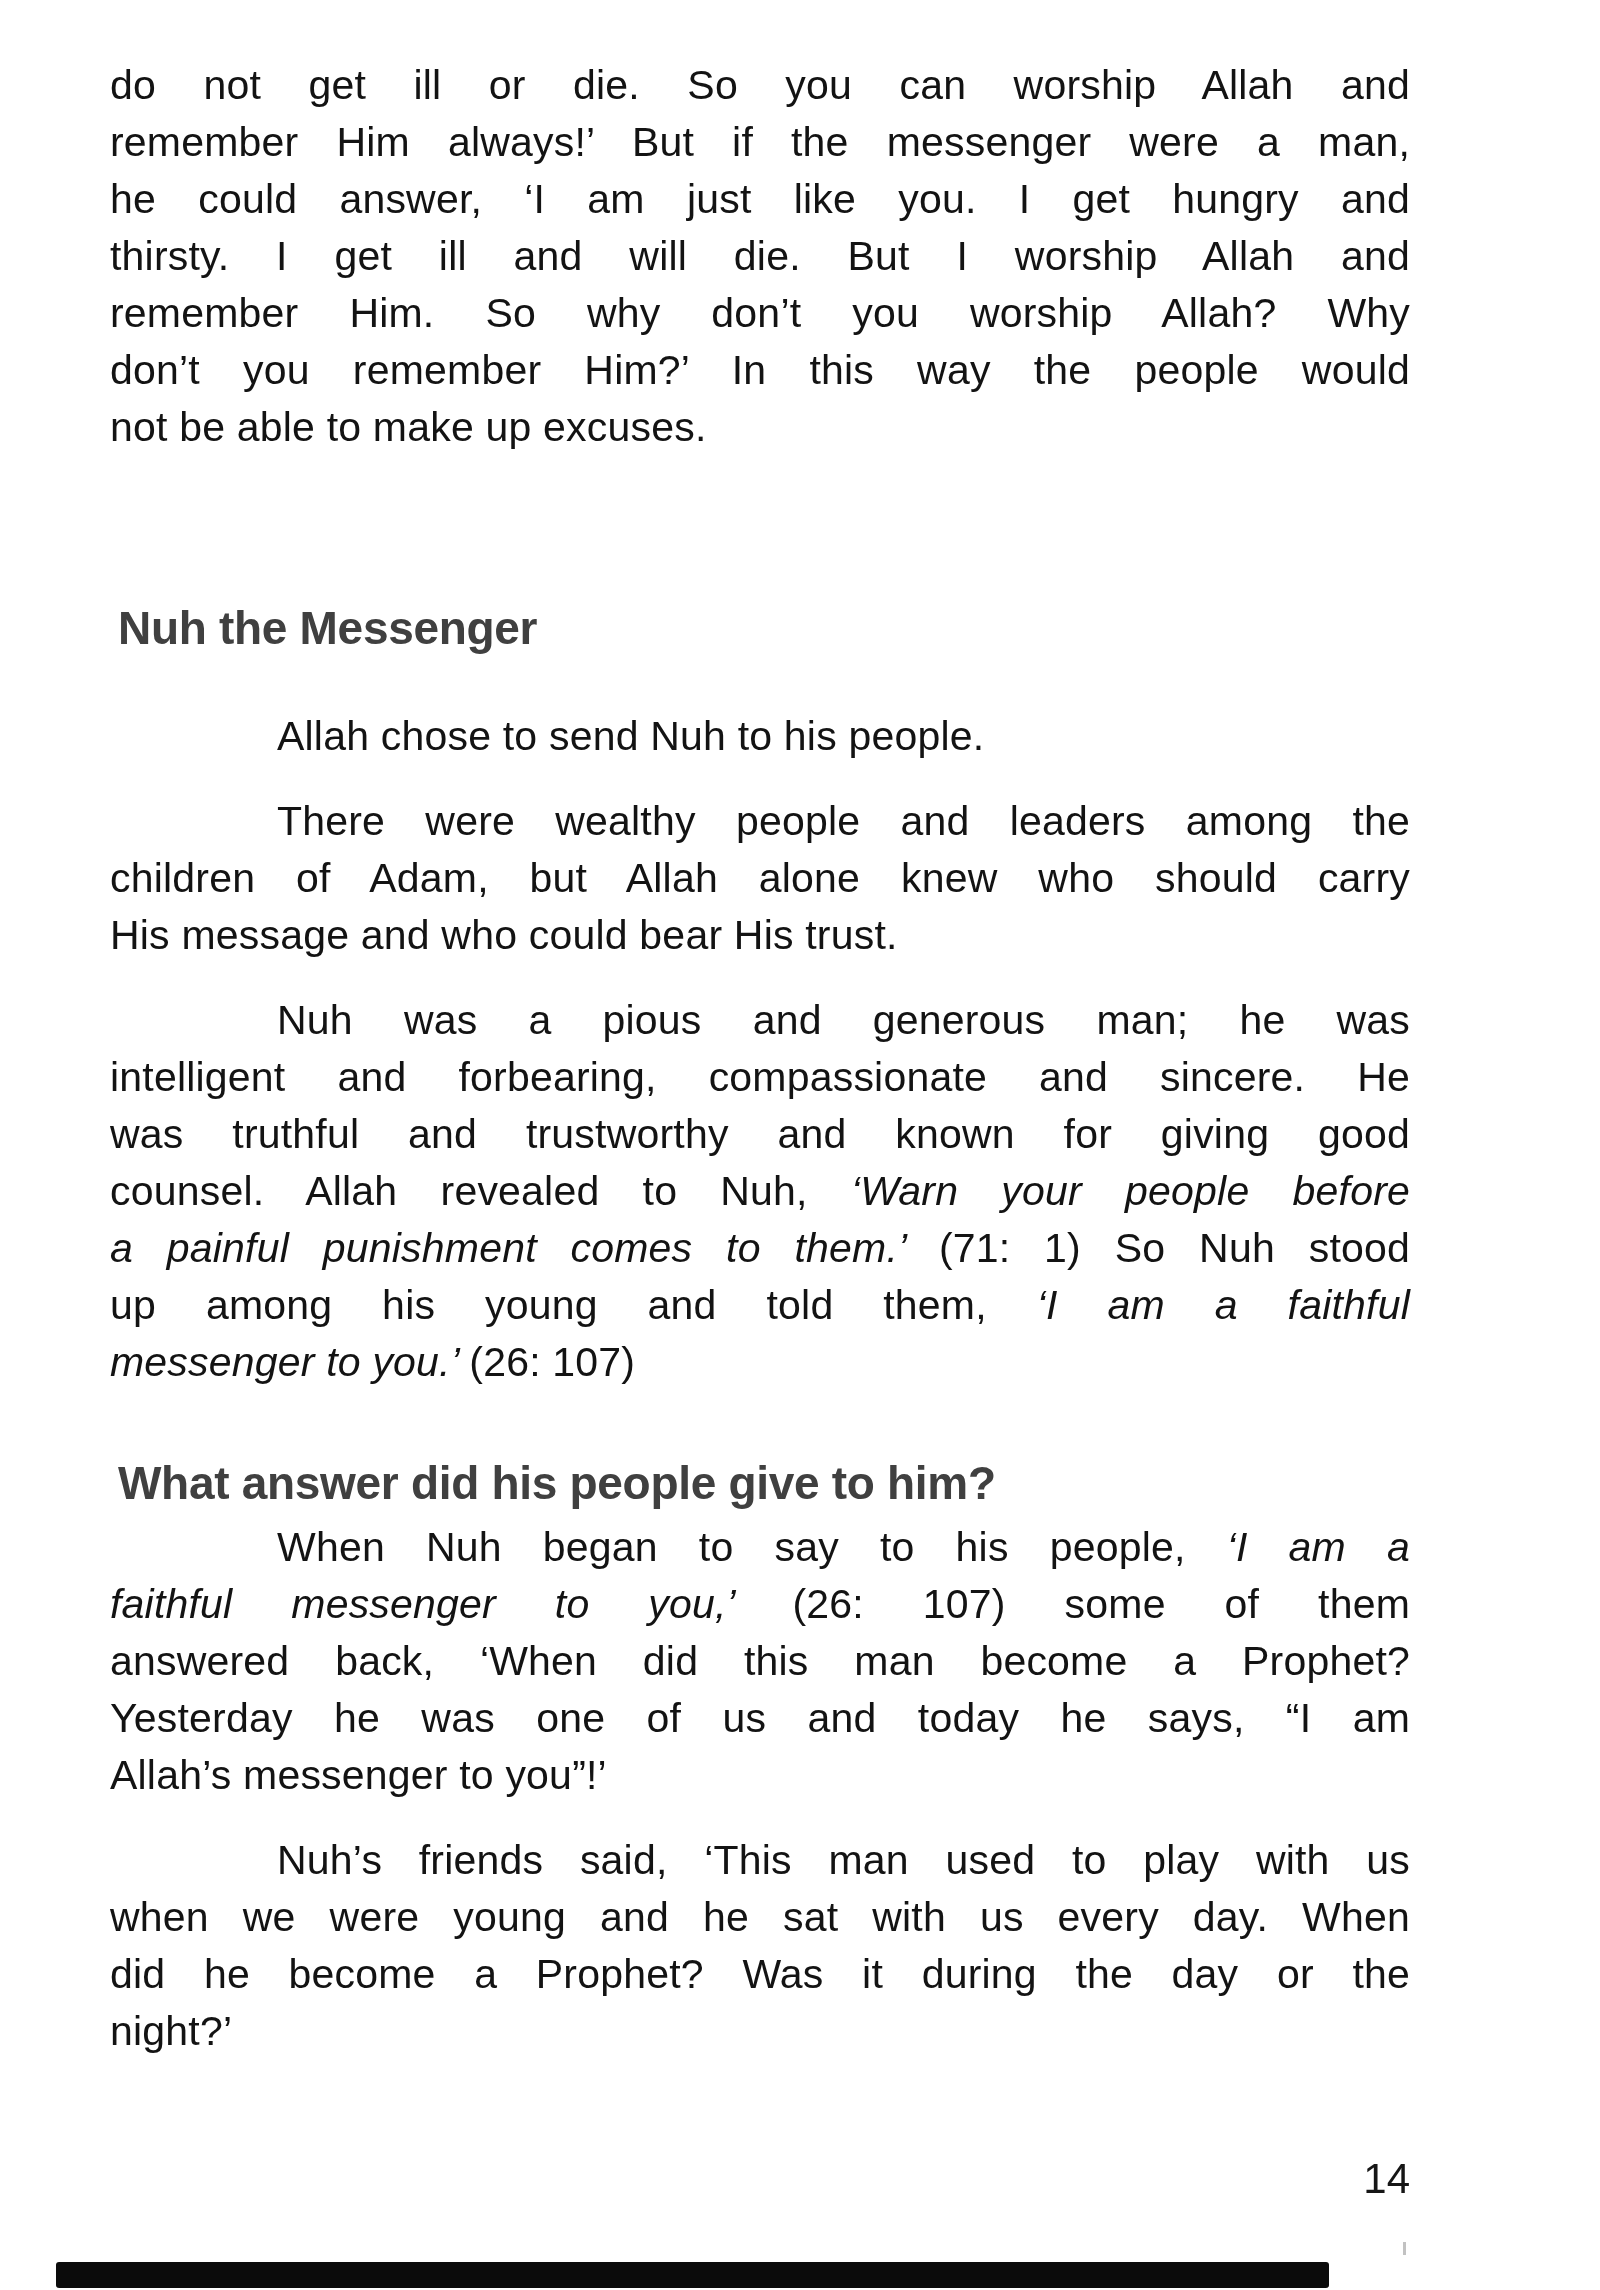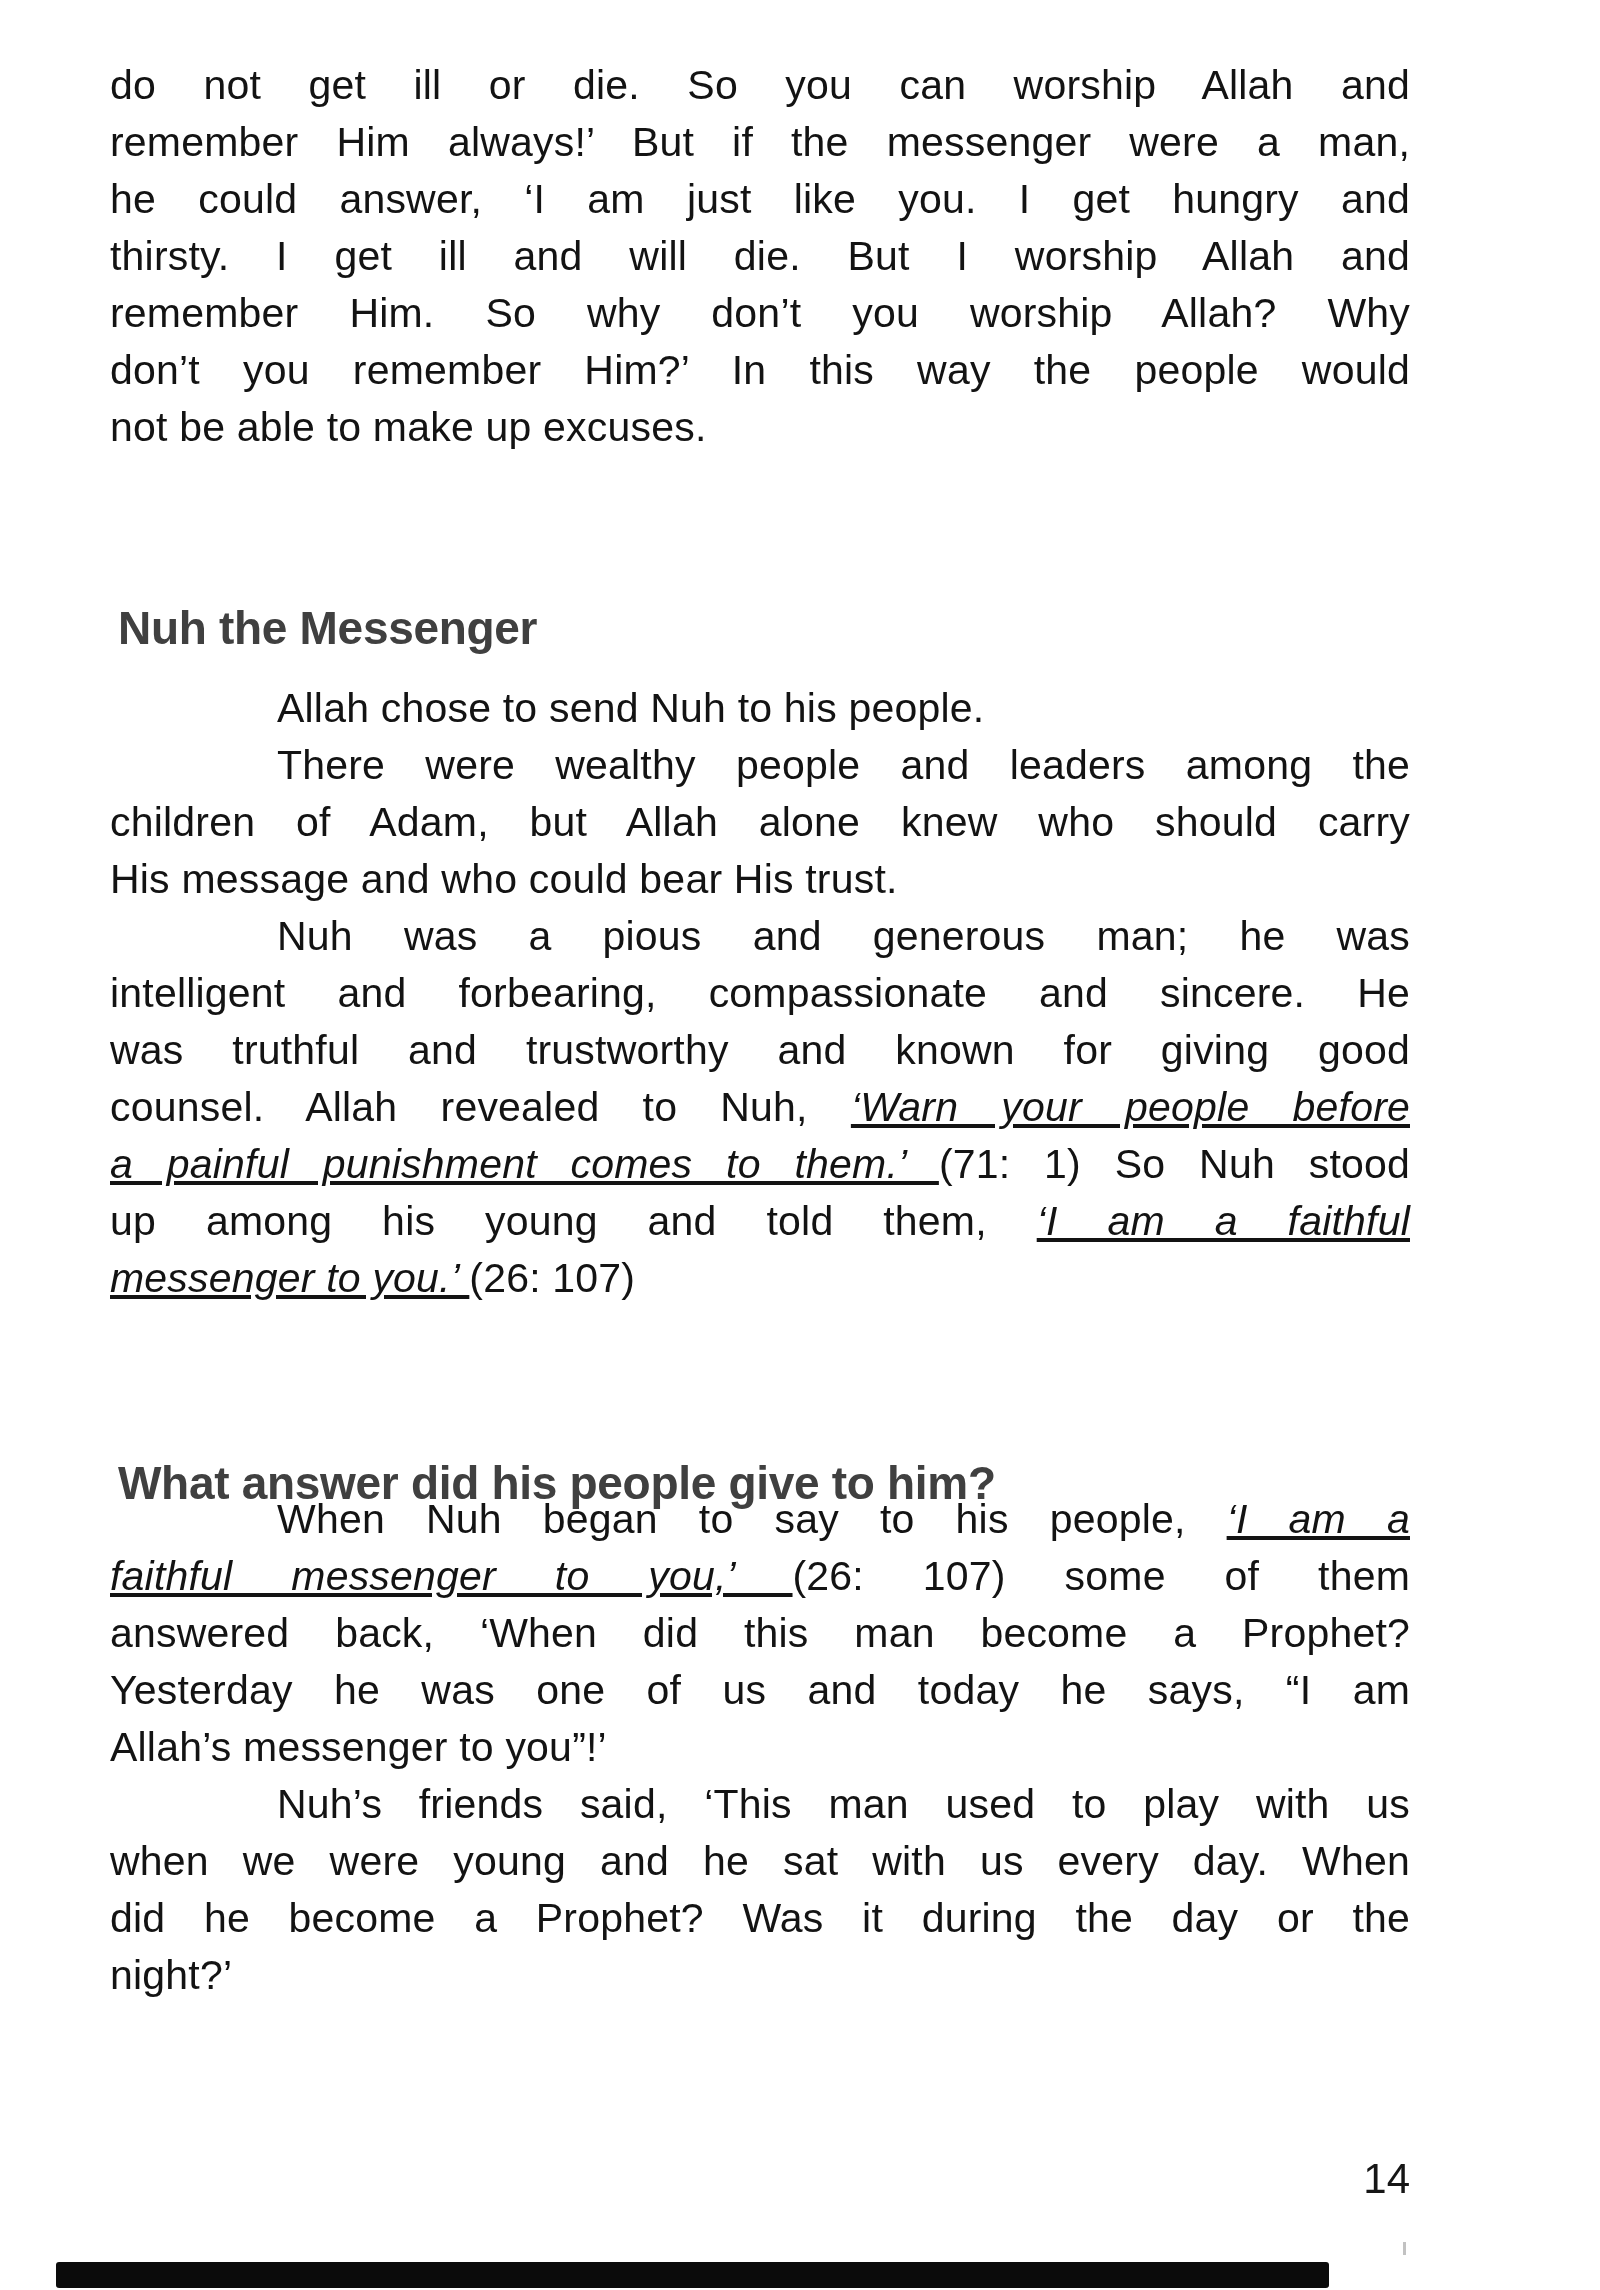--- a/index.html
+++ b/index.html
@@ -28,24 +28,24 @@
     text-align: justify;
     text-align-last: justify;
     text-justify: inter-word;
     white-space: normal;
   }
   .line.last {
     text-align-last: left;
   }
   .line.indent {
     padding-left: 167px;
+    margin-top: 28px;
   }
   .seg.italic {
     font-style: italic;
-    text-decoration: underline;
   }
   .heading {
     position: absolute;
     left: 110px;
     width: 1300px;
     margin: 8px;
     font-size: 46px;
     line-height: 59px;
     font-weight: 700;
     letter-spacing: -0.3px;

